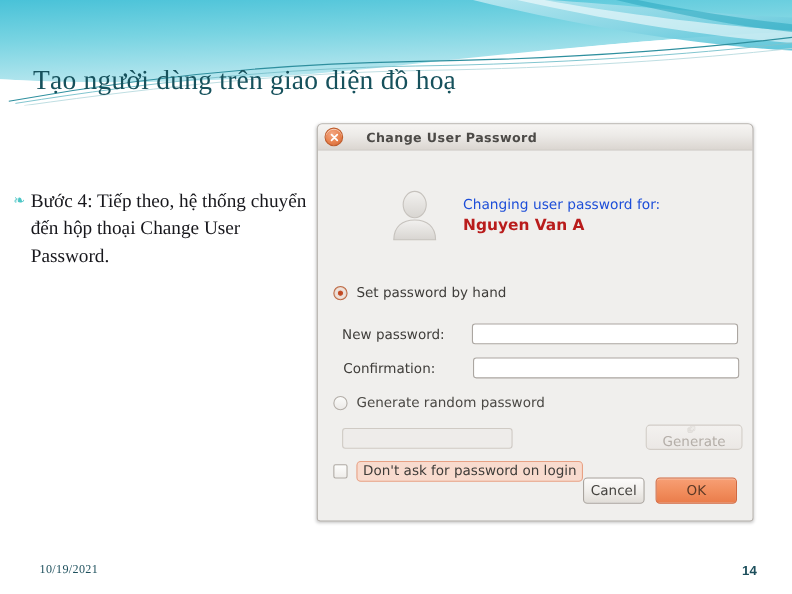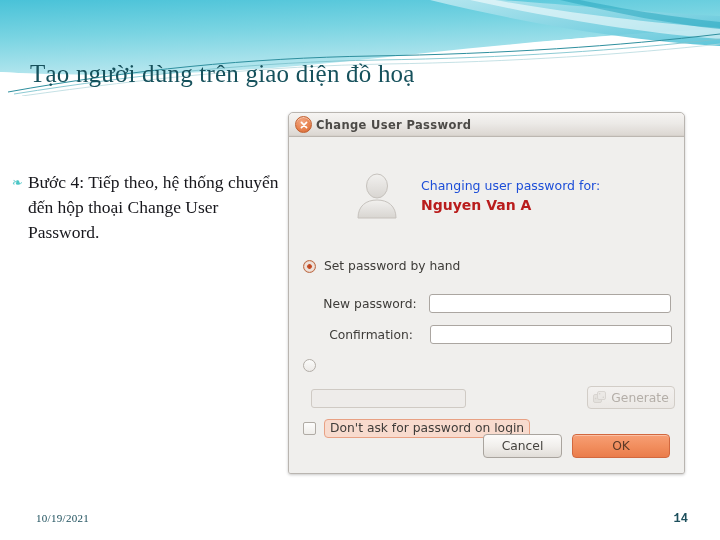--- a/index.html
+++ b/index.html
@@ -77,21 +77,21 @@
     top: 512px;
     font-family: "Liberation Serif", serif;
     font-size: 11px;
     color: #1d4f5c;
     letter-spacing: 0.3px;
   }
   #footer-pagenum {
     position: absolute;
     right: 32px;
     top: 512px;
-    font-family: Liberation Mono, monospace;
+    font-family: Liberation Sans, sans-serif;
     font-size: 12px;
     color: #1d4f5c;
     font-weight: bold;
   }
 
   
   #dialog {
     position: absolute;
     left: 288px;
     top: 112px;
@@ -123,21 +123,21 @@
     border: 1px solid #c05e2e;
     box-shadow: inset 0 1px 0 rgba(255,255,255,0.55);
     display: flex;
     align-items: center;
     justify-content: center;
     flex: 0 0 auto;
     cursor: pointer;
   }
   #close-button svg { display: block; }
   #titlebar-title {
-    margin-left: 4px;
+    margin-left: 21px;
     font-size: 11.5px;
     font-weight: bold;
     color: #4c4a47;
     letter-spacing: 0.35px;
   }
 
   #dialog-body {
     position: relative;
     height: 337px;
     background: #f0efed;
@@ -199,21 +199,21 @@
 
   
   .field-row {
     position: absolute;
     display: flex;
     align-items: center;
   }
   .field-label {
     font-size: 12.3px;
     color: #3e3c39;
-    text-align: center;
+    text-align: left;
     width: 118px;
     flex: 0 0 auto;
   }
   .field-label.dim { color: #4a4844; }
   .text-input {
     height: 19px;
     box-sizing: border-box;
     border: 1px solid #aba6a1;
     border-radius: 3px;
     background: #ffffff;
@@ -247,20 +247,21 @@
     height: 23px;
     box-sizing: border-box;
     border: 1px solid #d2cdc7;
     border-radius: 4px;
     background: linear-gradient(to bottom, #f3f1ef, #ebe8e5);
     display: flex;
     align-items: center;
     justify-content: center;
     font-size: 12.3px;
     color: #b4aea8;
+    flex-direction: column;
   }
   #generate-icon { margin-right: 5px; opacity: 0.45; }
 
   
   #row-dont-ask {
     position: absolute;
     left: 14px;
     top: 282px;
     display: flex;
     align-items: center;
@@ -287,36 +288,36 @@
 
   
   #dialog-actions {
     position: absolute;
     right: 14px;
     bottom: 16px;
     display: flex;
     align-items: center;
   }
   #cancel-button {
-    width: 79px;
+    width: 56px;
     height: 24px;
     box-sizing: border-box;
     border: 1px solid #a9a49e;
     border-radius: 4px;
     background: linear-gradient(to bottom, #fcfbfa 0%, #f1efec 50%, #e1ddd8 100%);
     display: flex;
     align-items: center;
     justify-content: center;
     font-size: 12.3px;
     color: #45433f;
     cursor: pointer;
   }
   #ok-button {
     margin-left: 10px;
-    width: 98px;
+    width: 74px;
     height: 24px;
     box-sizing: border-box;
     border: 1px solid #d2683f;
     border-radius: 4px;
     background: linear-gradient(to bottom, #f79f75 0%, #f28f5f 48%, #ea7c4b 100%);
     box-shadow: inset 0 1px 0 rgba(255,255,255,0.35);
     display: flex;
     align-items: center;
     justify-content: center;
     font-size: 12.3px;
@@ -407,20 +408,21 @@
         <input class="text-input" type="password" value="" style="">
       </div>
 
       <div class="field-row" id="row-confirmation">
         <span class="field-label">Confirmation:</span>
         <input class="text-input" type="password" value="" style="">
       </div>
 
       <div class="radio-row" id="row-generate-random">
         <span class="radio-mark off"></span>
+        <span class="radio-label dim">Generate random password</span>
       </div>
 
       <div class="field-row" id="row-password-set-to">
         <input class="text-input disabled" type="text" disabled="" value="" style="">
       </div>
 
       <div id="generate-button">
         <svg id="generate-icon" width="13" height="13" viewBox="0 0 13 13">
           <rect x="0.5" y="3.5" width="8" height="8" rx="1.5" fill="#d9d5d0" stroke="#bdb8b2"></rect>
           <rect x="4.5" y="0.5" width="8" height="8" rx="1.5" fill="#e6e3df" stroke="#bdb8b2"></rect>

